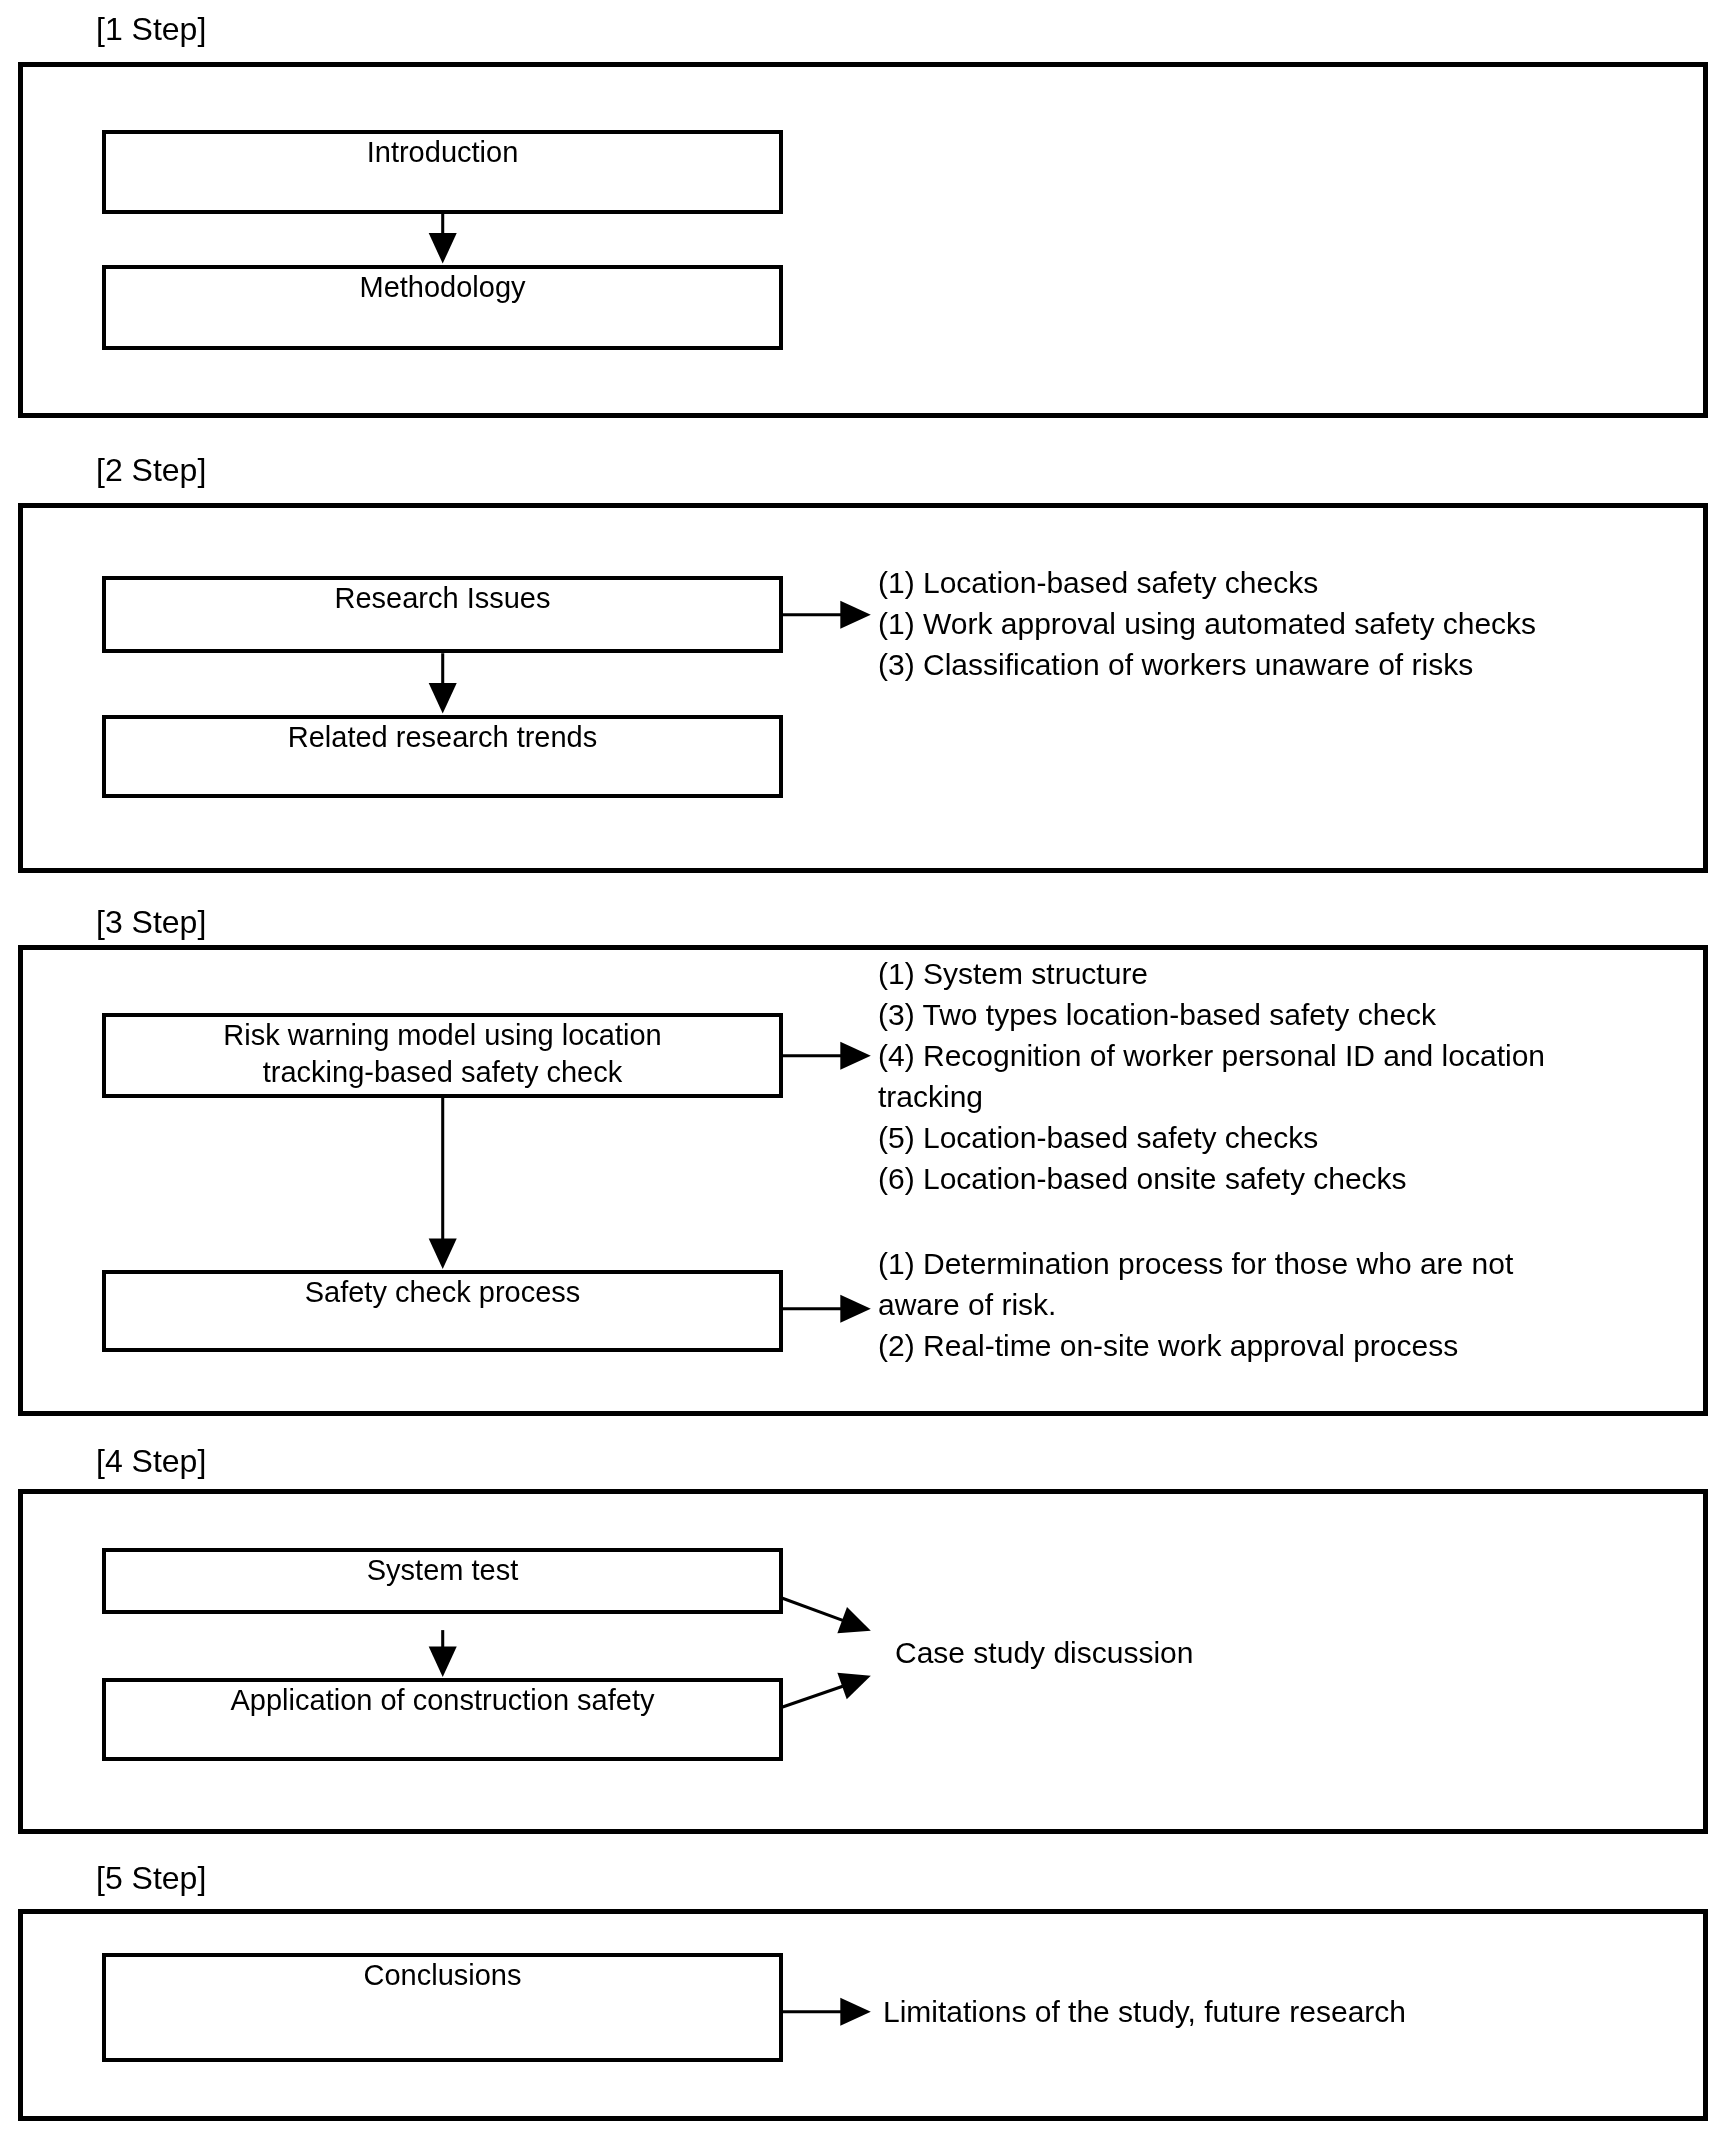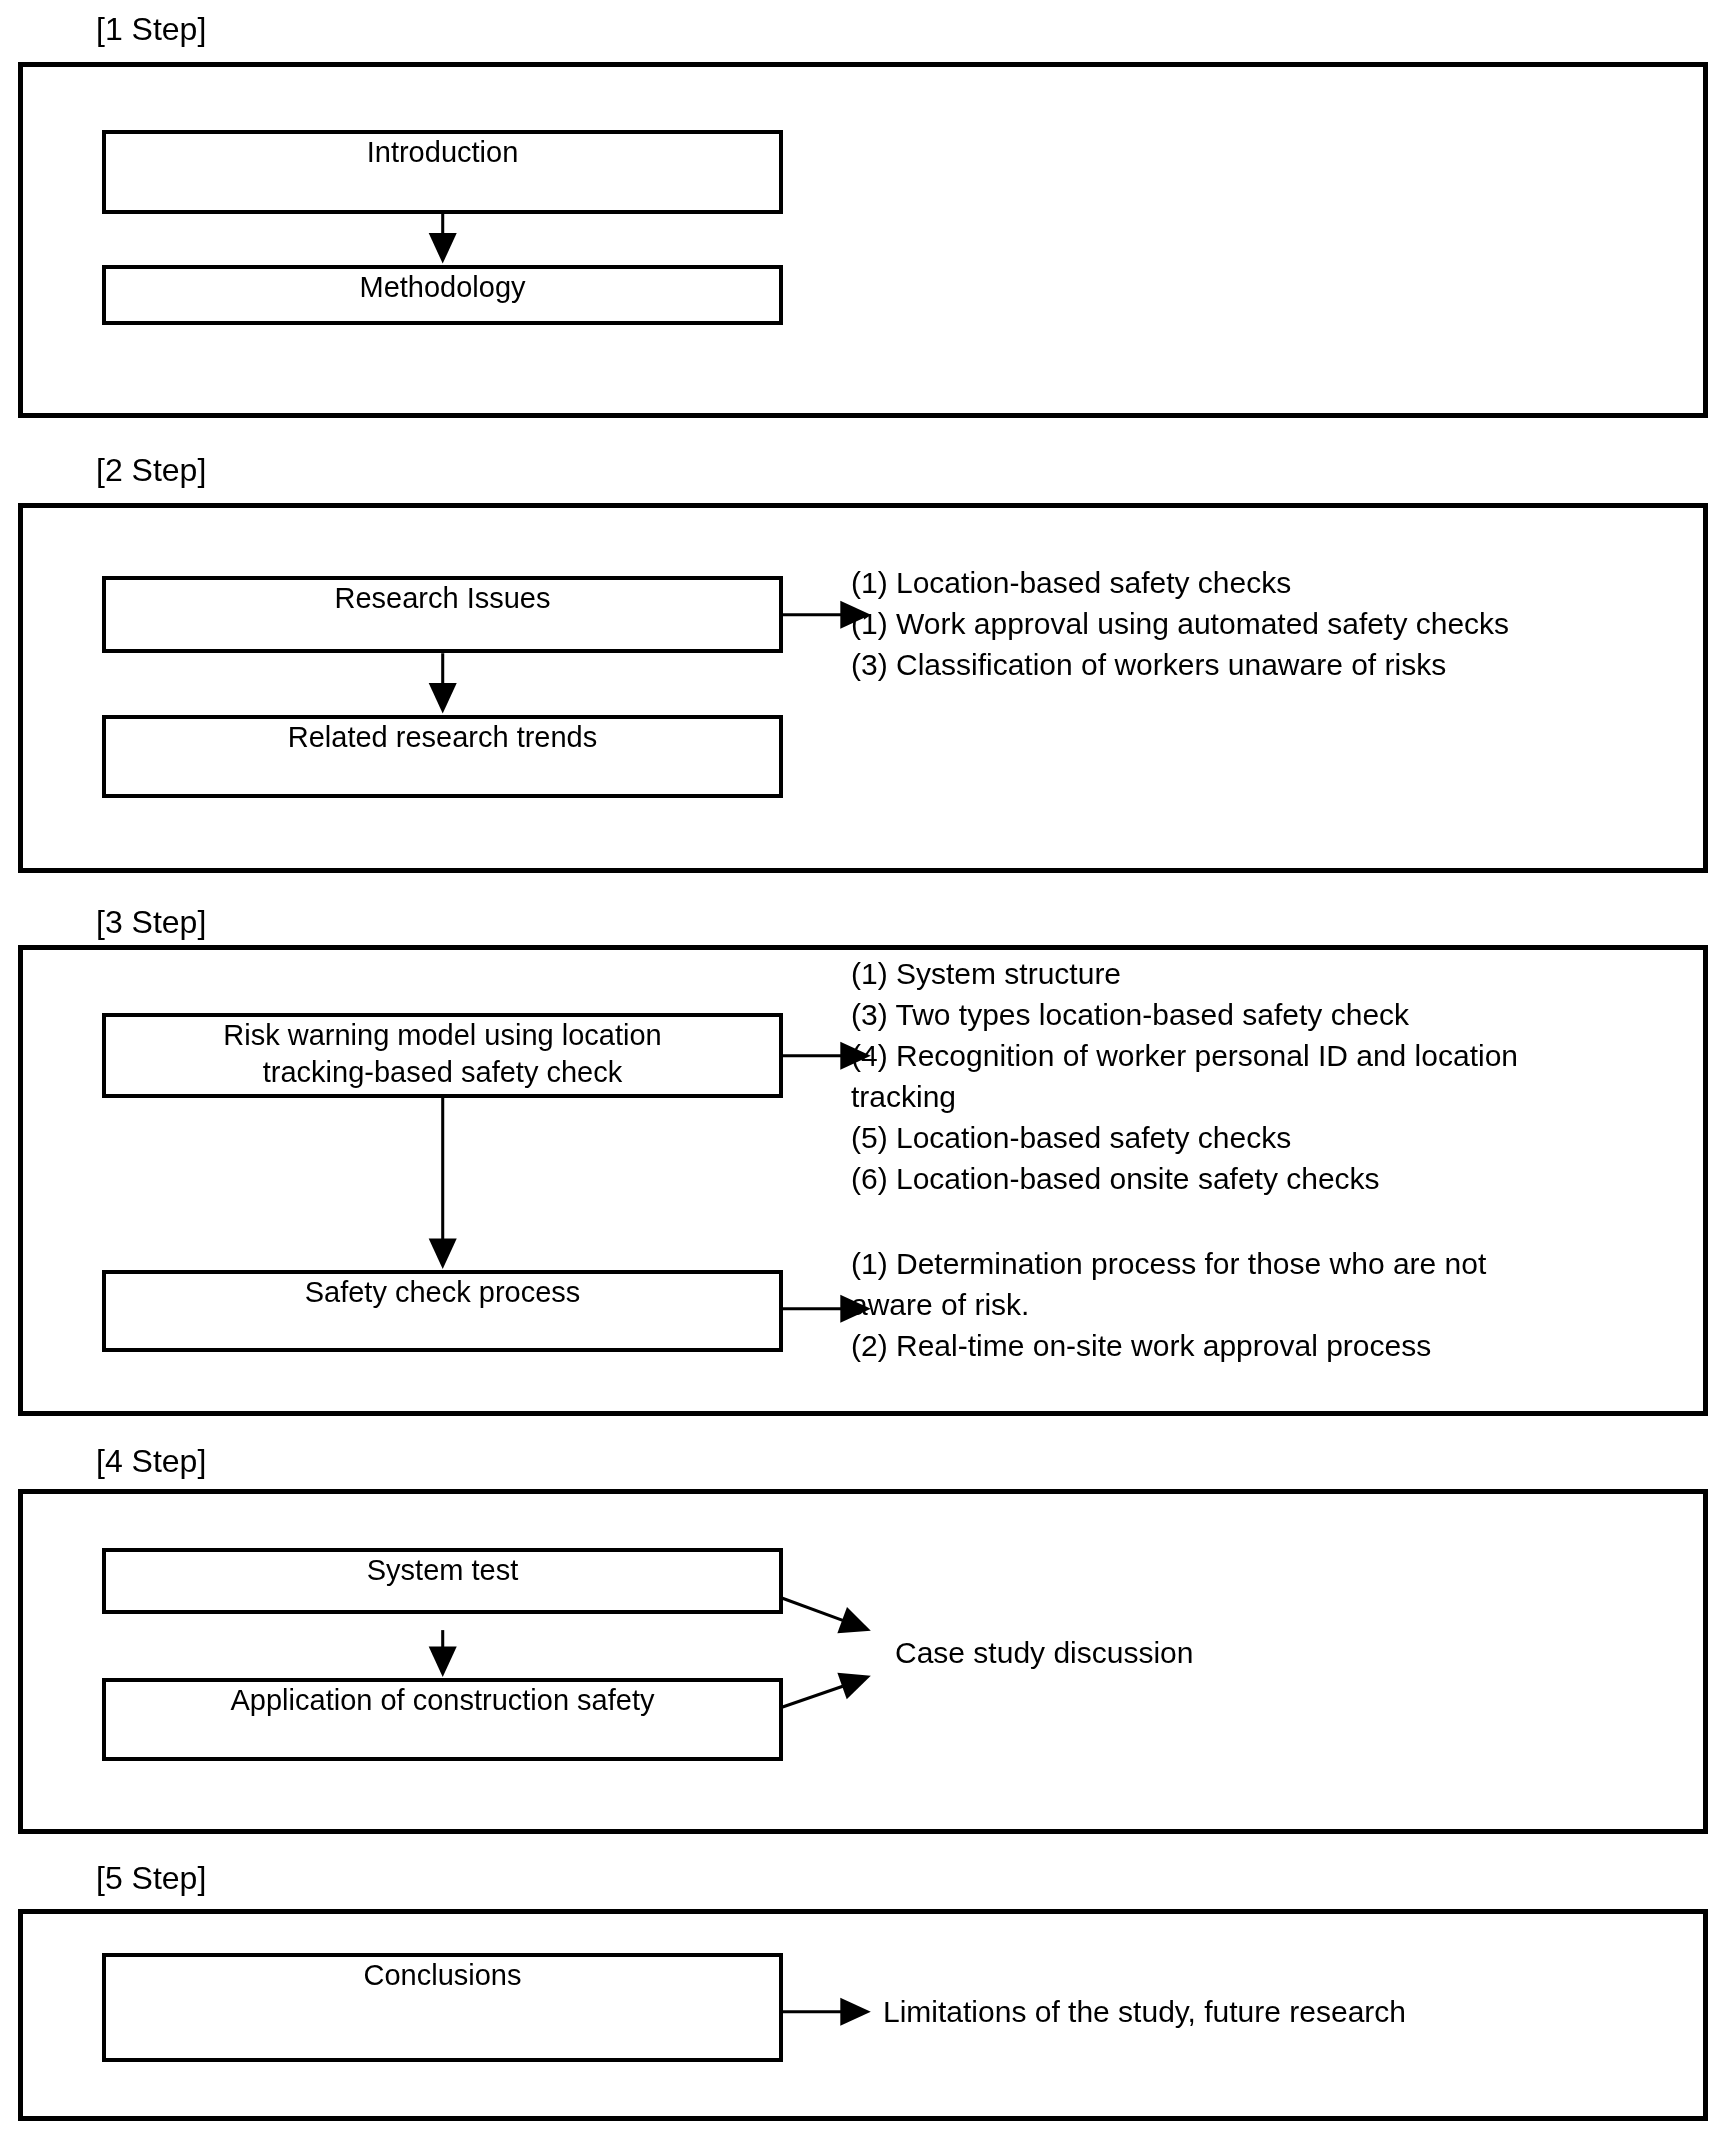--- a/index.html
+++ b/index.html
@@ -6,21 +6,21 @@
   .stage{position:relative;width:1730px;height:2140px;background:#ffffff;
          font-family:"Liberation Sans",sans-serif;color:#000000;overflow:hidden;}
   .lbl{position:absolute;left:96px;height:35px;line-height:35px;font-size:32px;}
   .outer{position:absolute;left:18.3px;width:1690px;border:5.5px solid #000000;
          box-sizing:border-box;background:transparent;}
   .ibox{position:absolute;left:102px;width:681px;border:4.9px solid #000000;
         box-sizing:border-box;display:flex;align-items:flex-start;justify-content:center;
         text-align:center;font-size:29px;line-height:37px;background:#ffffff;}
   .ibox span{white-space:pre-line;}
   .notes{position:absolute;font-size:30px;line-height:41px;}
-  .notes div{white-space:pre-line;}
+  .notes div{white-space:pre-line;margin-left:27px;}
   .floatnote{position:absolute;font-size:30px;line-height:41px;white-space:nowrap;}
   svg.arrows{position:absolute;left:0;top:0;width:1730px;height:2140px;}
   svg.arrows line{stroke:#000000;stroke-width:5;}
   svg.arrows polygon{fill:#000000;}
 </style>
 </head>
 <body>
 
 <div class="stage">
 
@@ -58,21 +58,21 @@
 
     <line x1="1281" y1="2620" x2="1382" y2="2657"></line>
     <polygon points="0,0 -50,-23 -50,23" transform="translate(1428,2674) rotate(20.2)"></polygon>
     <line x1="1281" y1="2800" x2="1382" y2="2765"></line>
     <polygon points="0,0 -50,-23 -50,23" transform="translate(1428,2748) rotate(-19.5)"></polygon>
   </svg>
 
   <div class="ibox" style="top:130px;height:84px">
       <span>Introduction</span>
     </div>
-  <div class="ibox" style="top:265px;height:60px">
+  <div class="ibox" style="top:265px;height:85px">
       <span>Methodology</span>
     </div>
 
   <div class="ibox" style="top:576px;height:77px">
       <span>Research Issues</span>
     </div>
   <div class="ibox" style="top:715px;height:83px">
       <span>Related research trends</span>
     </div>
   <div class="notes" style="left:851px;top:562px;width:854px">

